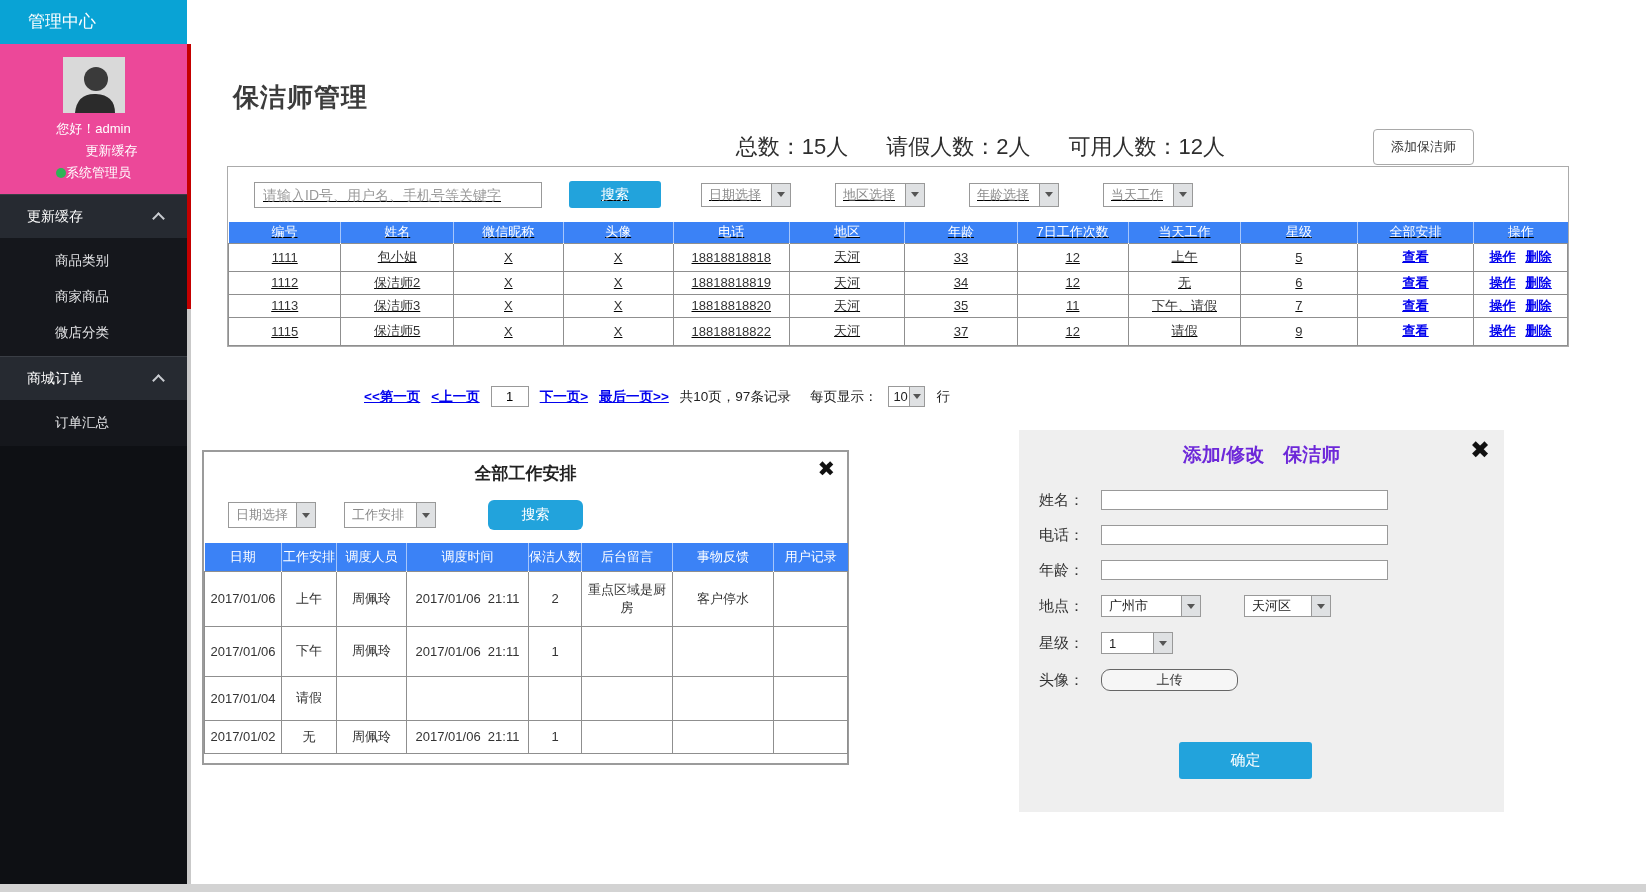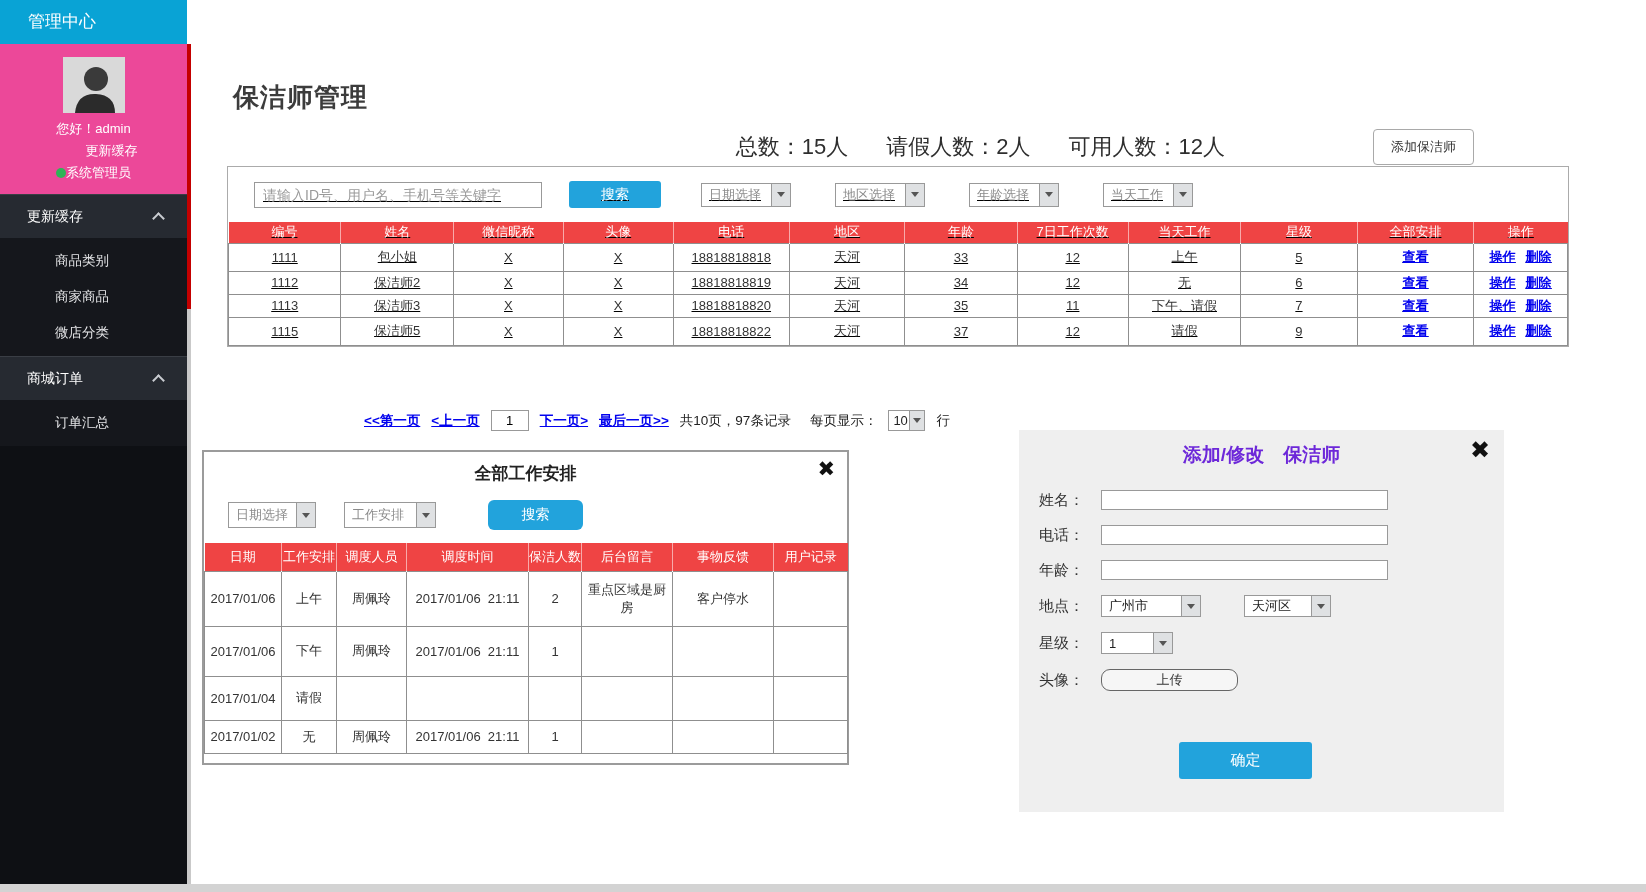--- a/index.html
+++ b/index.html
@@ -43,29 +43,29 @@
   .btn-blue { background:#22a3dc; color:#fff; border:none; cursor:pointer; font-family:inherit; }
   .search-btn { margin-left:27px; width:92px; height:27px; font-size:14px; border-radius:3px; }
   .sel { display:flex; align-items:center; border:1px solid #999; height:24px; background:#fff; cursor:pointer; }
   .sel-txt { flex:1; padding-left:7px; font-size:13px; color:#8b8b8b; white-space:nowrap; overflow:hidden; }
   .sel-arrow { width:19px; height:100%; background:#dfe1e3; border-left:1px solid #999; display:flex; align-items:center; justify-content:center; flex-shrink:0; }
   .tri { width:0; height:0; border:4px solid transparent; border-top:5px solid #555; margin-top:4px; }
   .f-sel { width:90px; margin-left:44px; }
   .f-sel.first { margin-left:40px; }
 
   table { border-collapse:collapse; width:100%; table-layout:fixed; }
-  th { background:#ef4444; color:#fff; font-weight:400; font-size:13px; height:21px; border-right:1px solid rgba(255,255,255,.55); }
+  th { background:#3b82f6; color:#fff; font-weight:400; font-size:13px; height:21px; border-right:1px solid rgba(255,255,255,.55); }
   th:last-child { border-right:none; }
   td { border:1px solid #8f8f8f; text-align:center; font-size:13px; color:#333; padding:2px; overflow:hidden; }
   .r0 td{height:28px} .r1 td{height:22px} .r2 td{height:20px} .r3 td{height:22px} .r4 td{height:28px}
   a.lnk { color:#0202ee; text-decoration:underline; font-weight:600; cursor:pointer; }
   .op-cell a + a { margin-left:10px; }
 
   
-  .pagination { position:absolute; left:177px; top:366px; display:flex; align-items:center; gap:11px; font-size:13.5px; color:#222; }
+  .pagination { position:absolute; left:177px; top:342px; display:flex; align-items:center; gap:11px; font-size:13.5px; color:#222; }
   .pagination a { color:#0202ee; text-decoration:underline; font-weight:600; cursor:pointer; }
   .page-input { width:38px; height:21px; border:1px solid #999; text-align:center; font-size:13px; font-family:inherit; }
   .pp-sel { width:37px; height:21px; }
   .pp-sel .sel-txt { color:#222; padding-left:4px; }
   .pp-sel .sel-arrow { width:15px; }
 
   
   .modal { position:absolute; left:15px; top:406px; width:647px; height:315px; background:#fff; border:2px solid #9b9b9b; z-index:10; }
   .modal-title { text-align:center; font-size:17px; font-weight:700; color:#222; margin-top:10px; }
   .modal-close { position:absolute; right:12px; top:5px; font-size:21px; font-weight:700; color:#111; cursor:pointer; }

